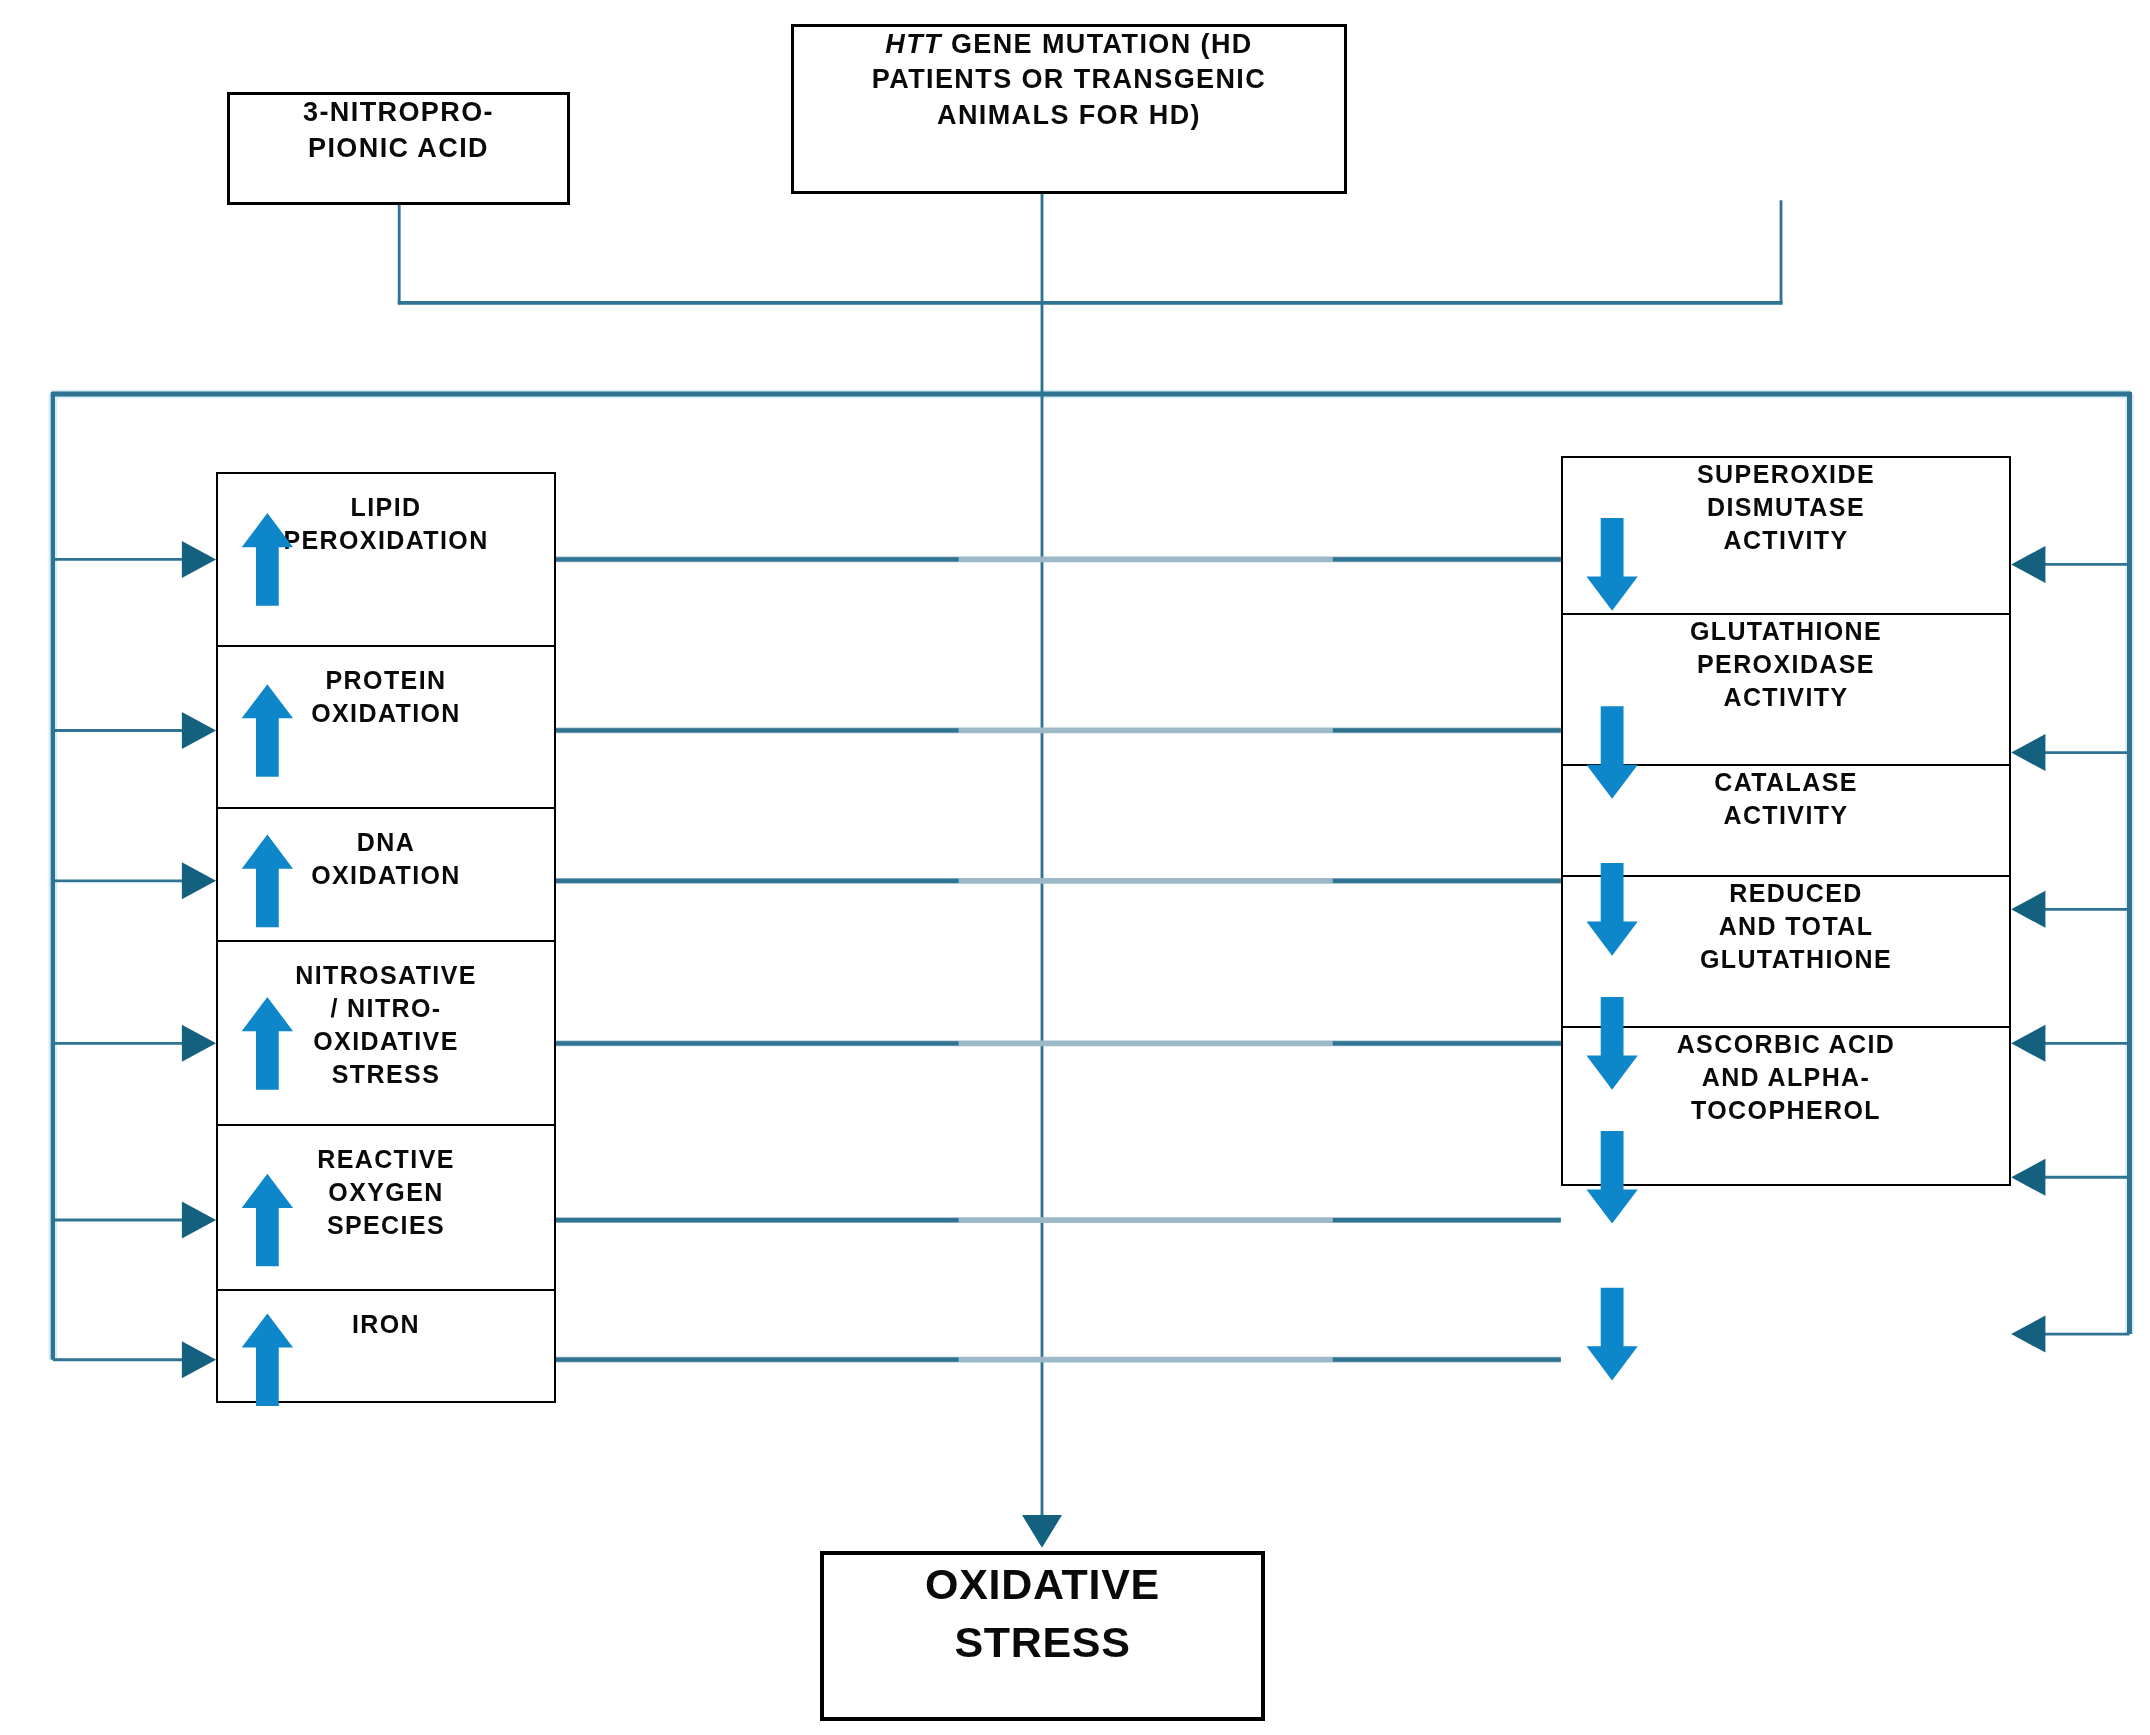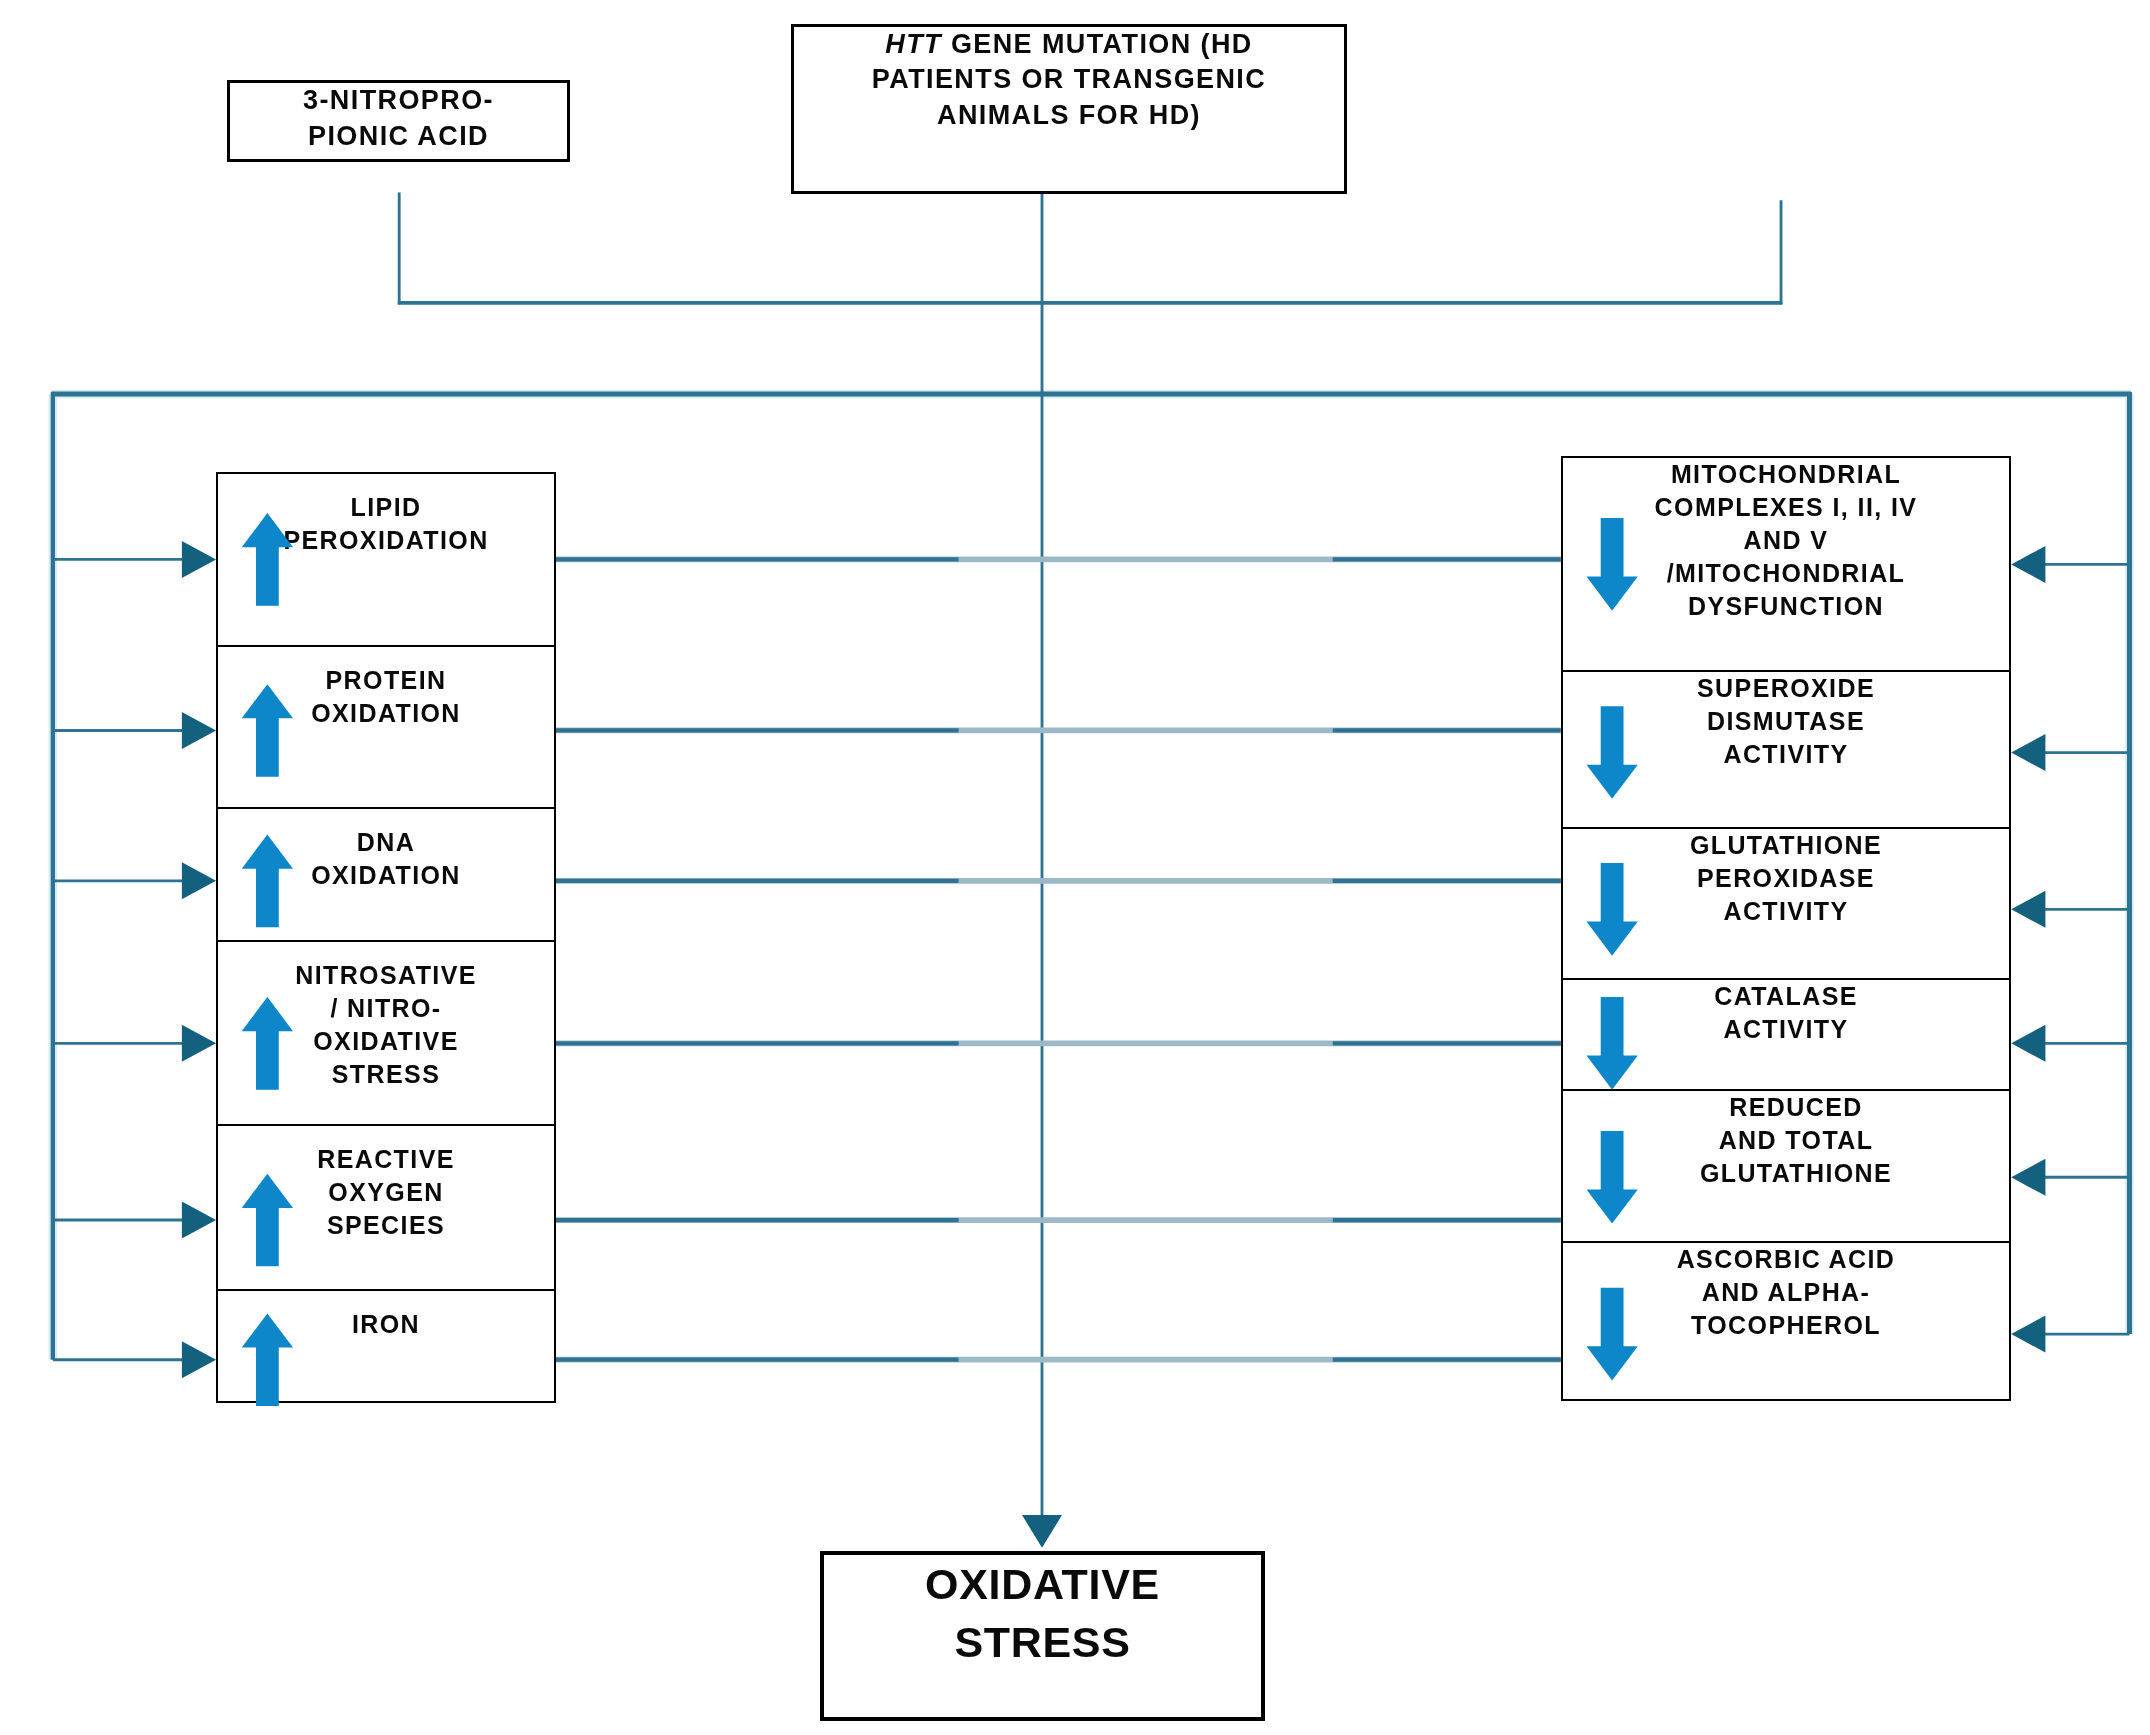--- a/index.html
+++ b/index.html
@@ -126,21 +126,21 @@
       <polygon class="head" points="2822,1276 2870,1250 2870,1302"></polygon>
       <line class="line" stroke-width="4" x1="2988" y1="1464" x2="2864" y2="1464"></line>
       <polygon class="head" points="2822,1464 2870,1438 2870,1490"></polygon>
       <line class="line" stroke-width="4" x1="2988" y1="1652" x2="2864" y2="1652"></line>
       <polygon class="head" points="2822,1652 2870,1626 2870,1678"></polygon>
       <line class="line" stroke-width="4" x1="2988" y1="1872" x2="2864" y2="1872"></line>
       <polygon class="head" points="2822,1872 2870,1846 2870,1898"></polygon>
     </g>
   </svg>
 
-  <div class="node top-node" style="left:227px;top:80px;width:343px;height:82px;">
+  <div class="node top-node" style="left:227px;top:92px;width:343px;height:113px;">
     <div class="node-label">3-NITROPRO-
 PIONIC ACID</div>
   </div>
 
   <div class="node top-node" style="left:791px;top:23.5px;width:556px;height:170px;">
     <div class="node-label"><span class="italic">HTT</span><span> GENE MUTATION (HD
 PATIENTS OR TRANSGENIC
 ANIMALS FOR HD)</span></div>
   </div>
 
@@ -168,27 +168,20 @@
       <div class="node-label">REACTIVE
 OXYGEN
 SPECIES</div>
     </div>
     <div class="node col-node" style="height:114px;">
       <div class="node-label">IRON</div>
     </div>
   </div>
 
   <div class="stack right-col" style="left:1561px;top:456px;width:450px;">
-    <div class="node col-node" style="height:217px;">
-      <div class="node-label">MITOCHONDRIAL
-COMPLEXES I, II, IV
-AND V
-/MITOCHONDRIAL
-DYSFUNCTION</div>
-    </div>
     <div class="node col-node" style="height:160px;">
       <div class="node-label">SUPEROXIDE
 DISMUTASE
 ACTIVITY</div>
     </div>
     <div class="node col-node" style="height:154px;">
       <div class="node-label">GLUTATHIONE
 PEROXIDASE
 ACTIVITY</div>
     </div>

